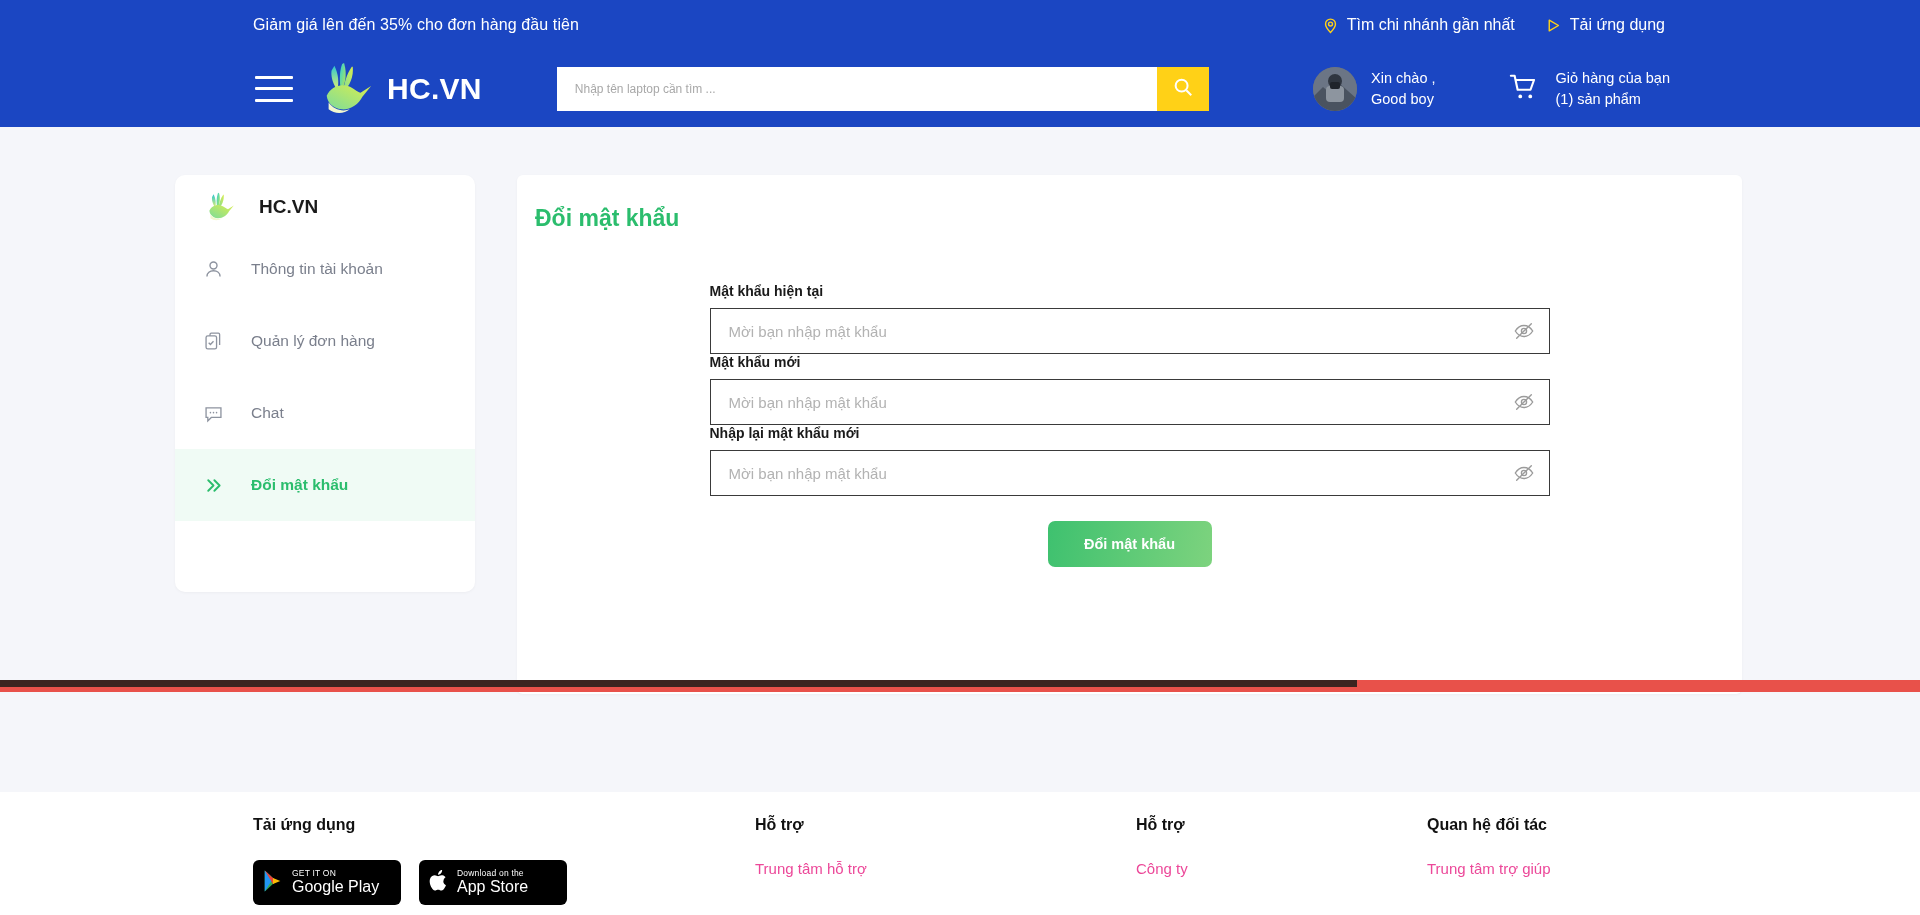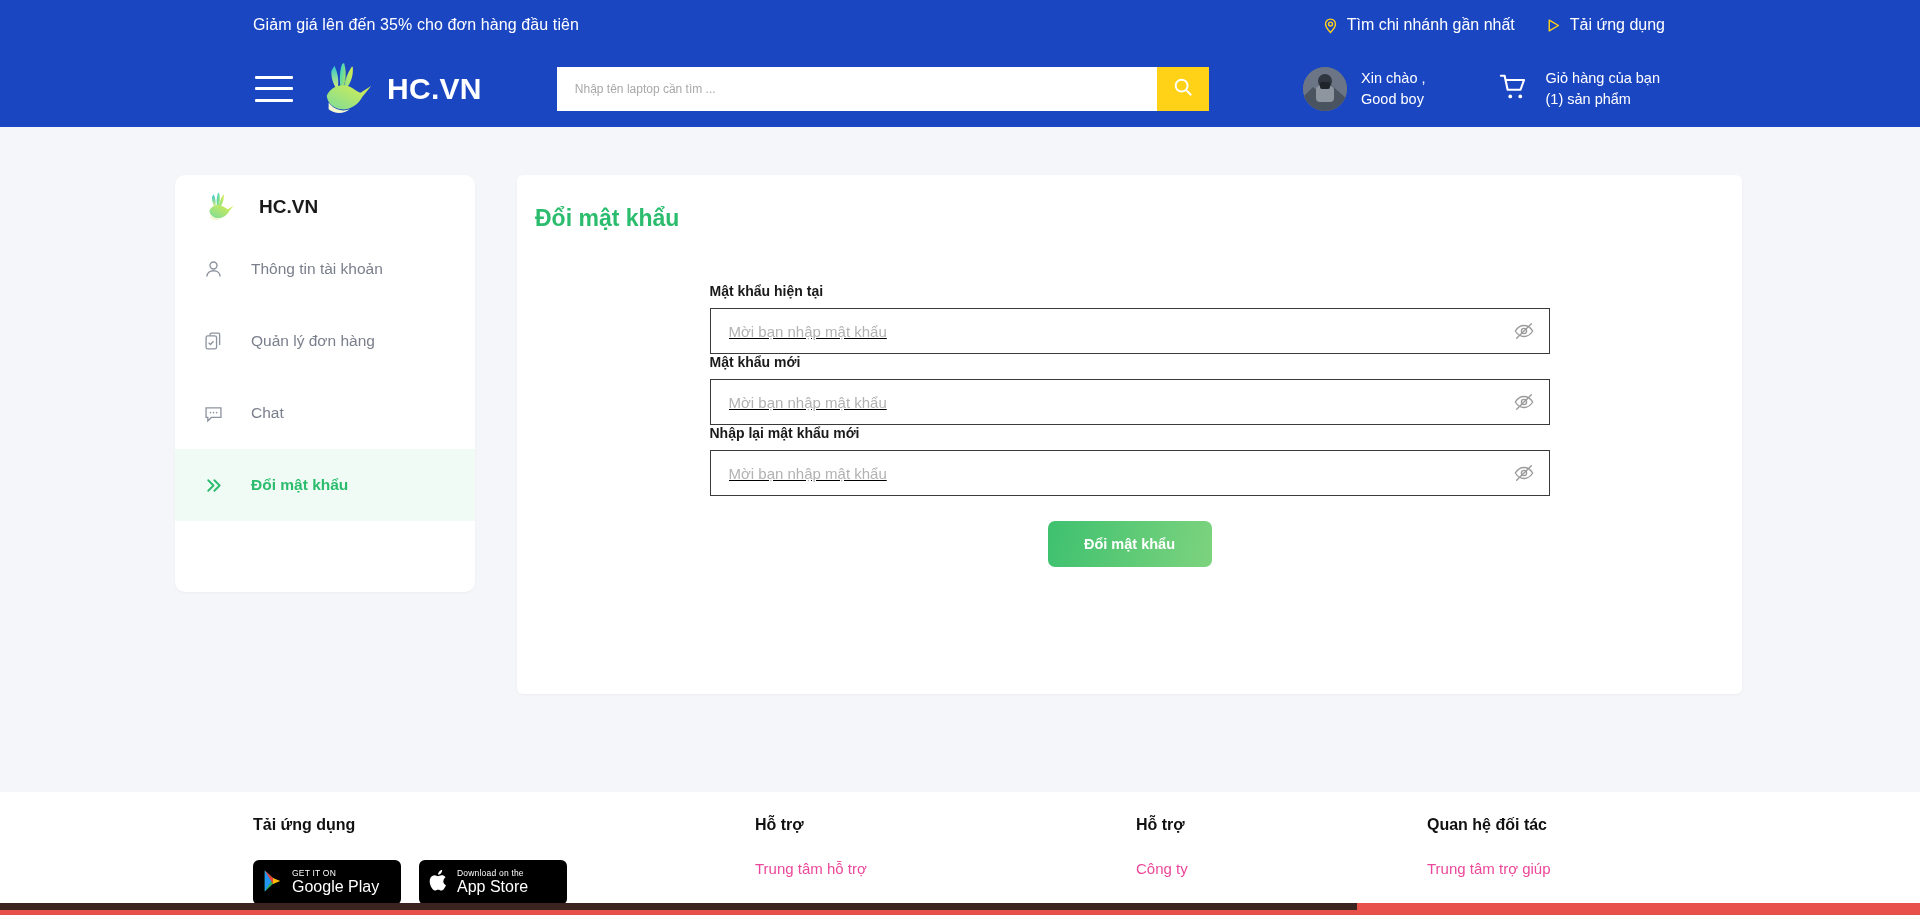--- a/index.html
+++ b/index.html
@@ -102,21 +102,21 @@
     width: 52px;
     background: #ffd117;
     border: none;
     display: flex;
     align-items: center;
     justify-content: center;
     cursor: pointer;
   }
   .header-right {
     position: absolute;
-    right: 260px;
+    right: 250px;
     display: flex;
     align-items: center;
     gap: 72px;
   }
   .account {
     display: flex;
     align-items: center;
     gap: 14px;
     cursor: pointer;
   }
@@ -219,21 +219,20 @@
     margin-bottom: 9px;
     display: block;
   }
   .input-shell {
     position: relative;
     height: 46px;
     border: 1px solid #3a3a3a;
     border-radius: 0;
     display: flex;
     align-items: center;
-    text-decoration: underline;
   }
   .pw-input {
     flex: 1;
     border: none;
     outline: none;
     background: transparent;
     font-size: 15px;
     padding: 0 46px 0 18px;
     color: #333;
     font-family: "Liberation Sans", sans-serif;
@@ -315,21 +314,21 @@
     background: #e8514a;
   }
   .bar-dark {
     position: absolute;
     left: 0;
     width: 1357px;
     bottom: 5px;
     height: 7px;
     background: #3b2420;
   }
-  .wrapper { position: relative; width: 1920px; height: 915px; }
+  .wrapper { position: relative; width: 1920px; height: 692px; }
 </style>
 </head>
 <body>
 
 <div class="wrapper">
 
   <div class="topbar">
     <div class="topbar-promo">Giảm giá lên đến 35% cho đơn hàng đầu tiên</div>
     <div class="topbar-right">
       <div class="topbar-link">

